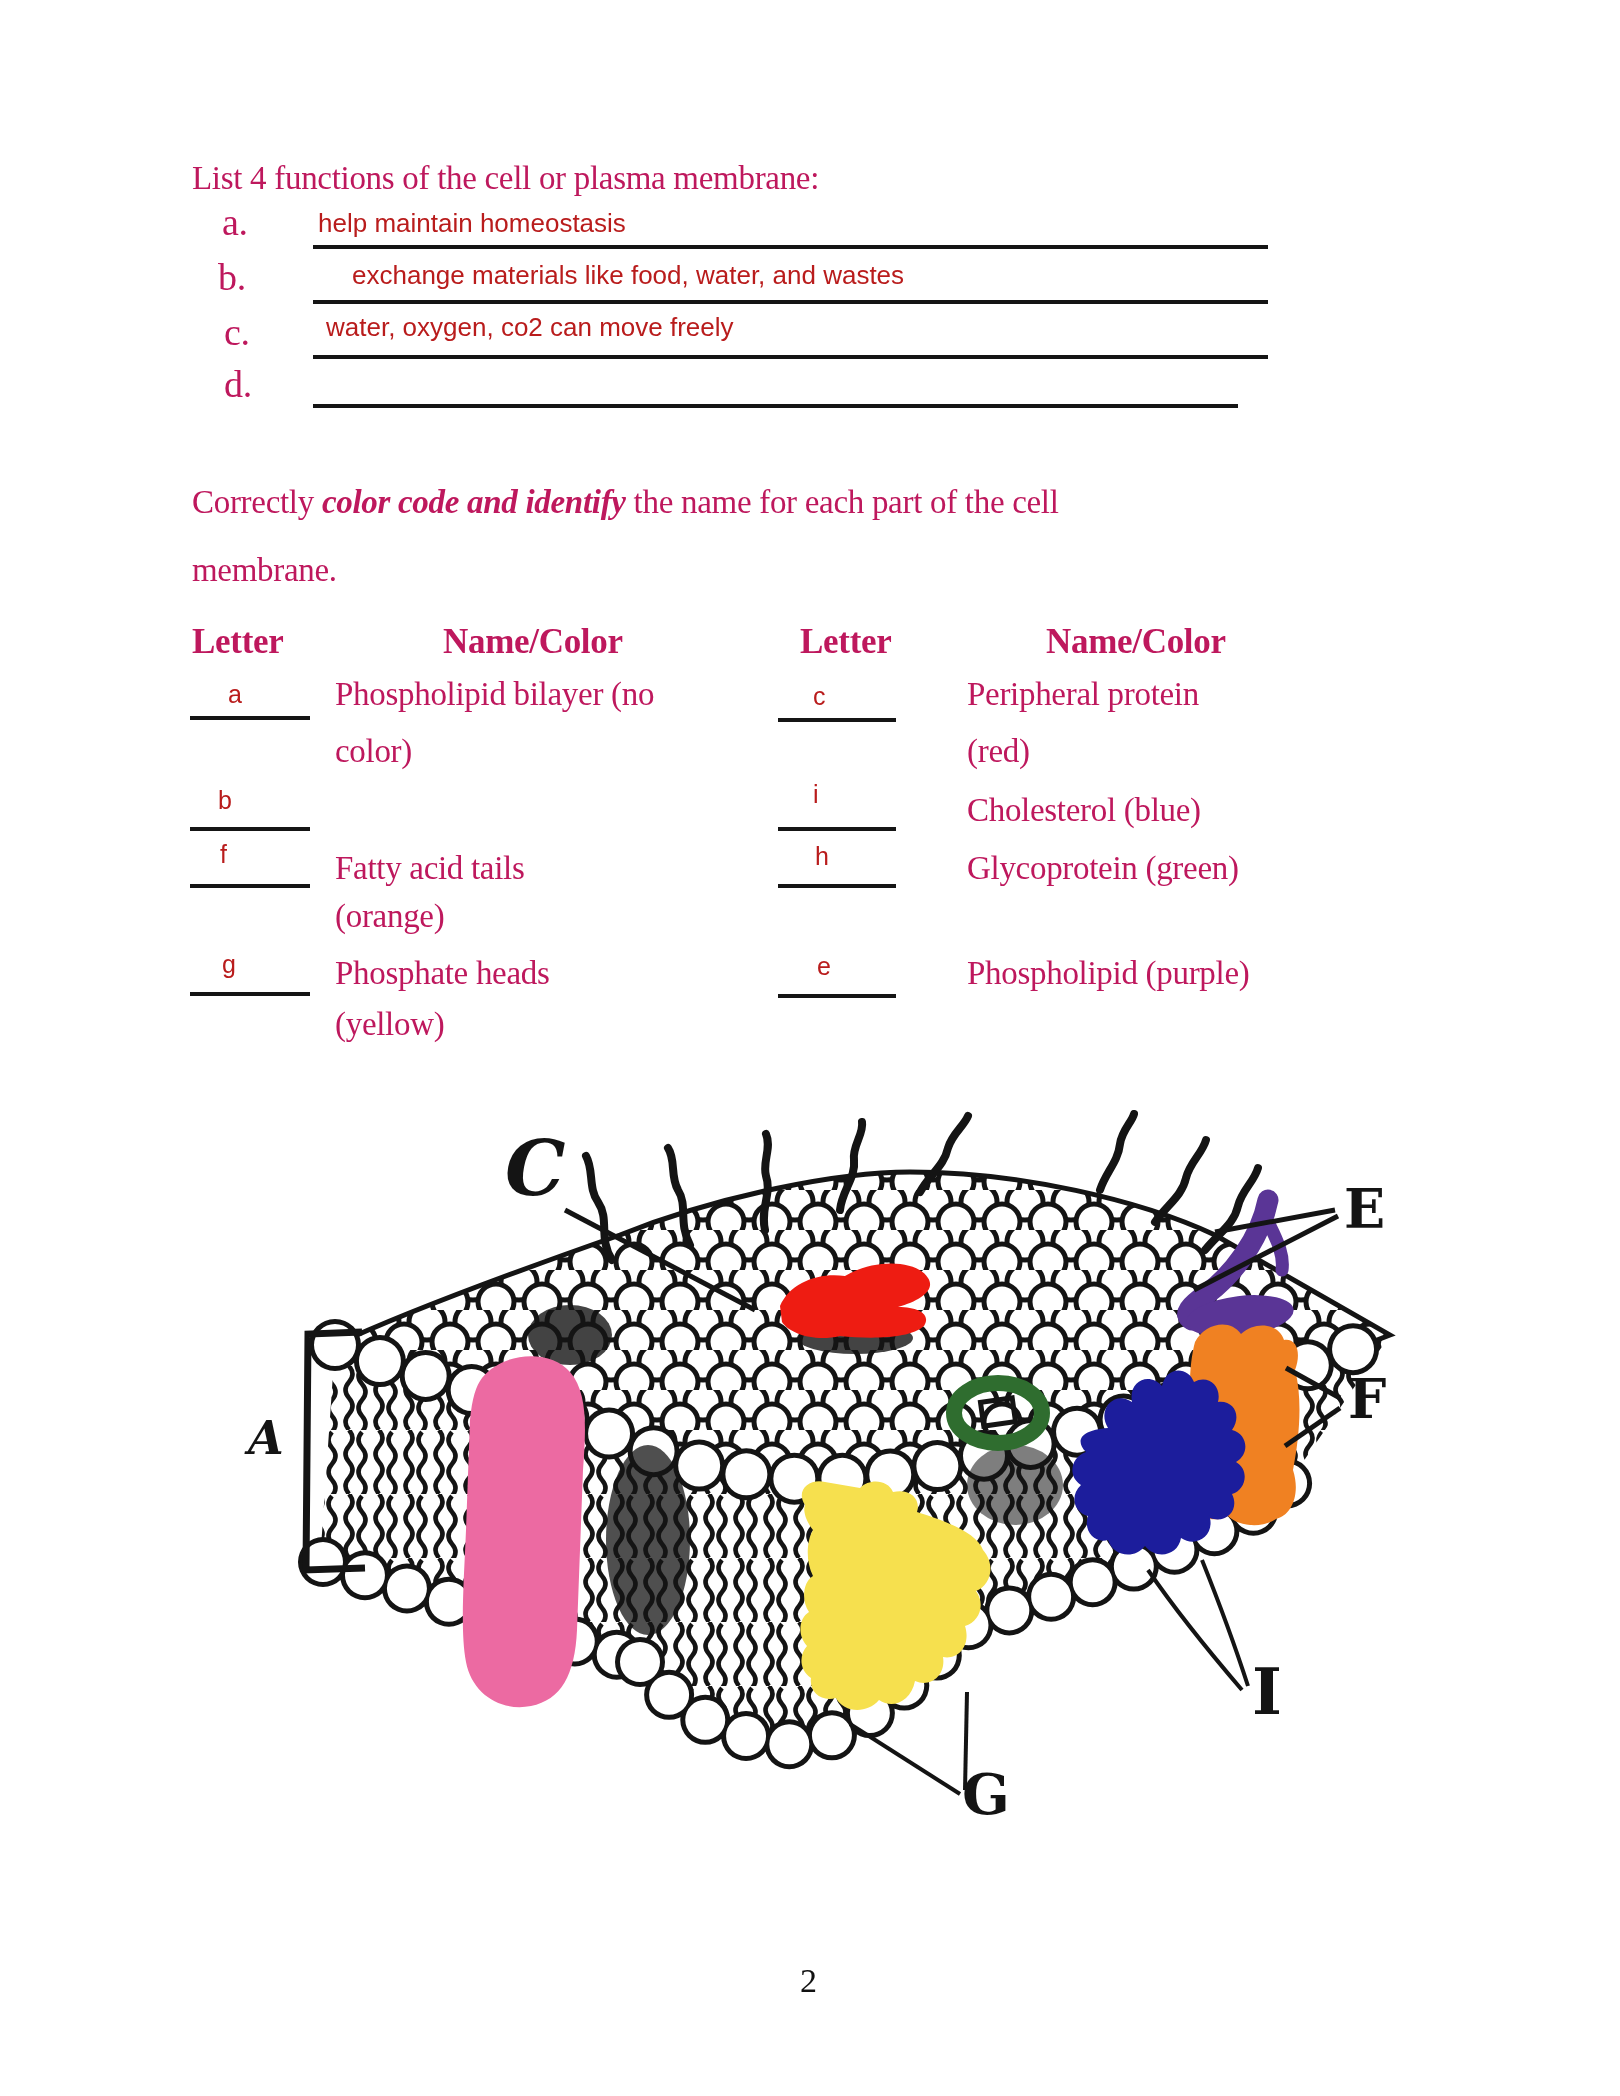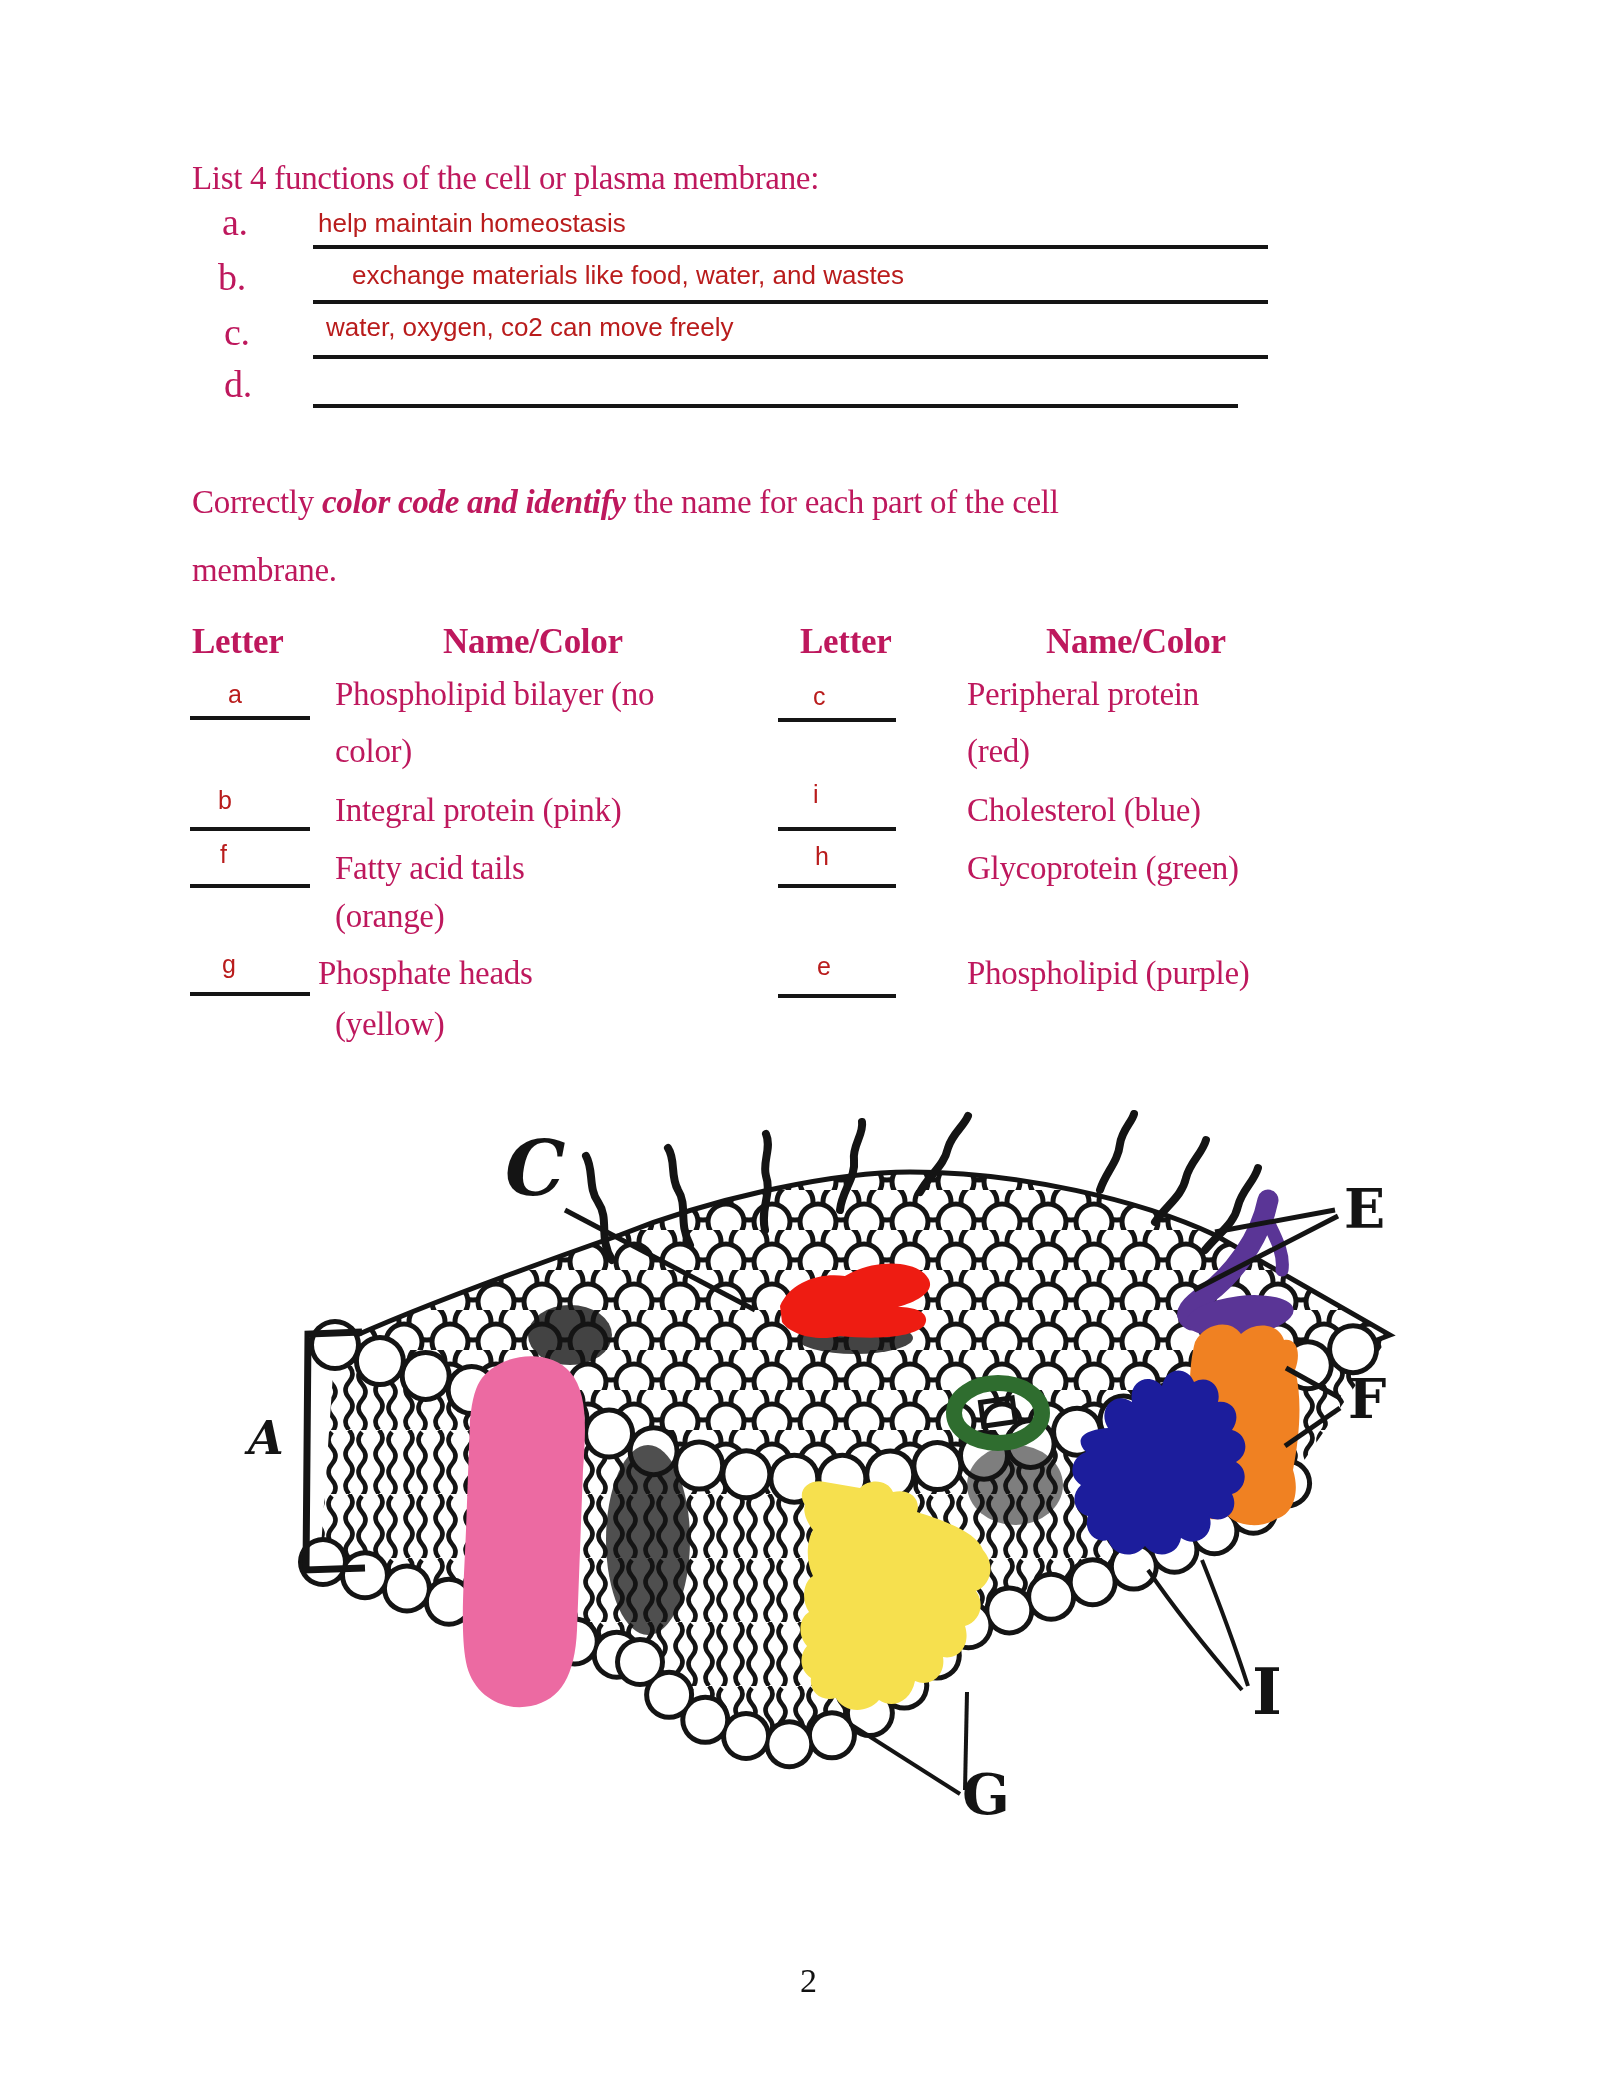--- a/index.html
+++ b/index.html
@@ -52,30 +52,29 @@
   <div class="abs comic hdr" style="left:800px;top:622px;">Letter</div>
   <div class="abs comic hdr" style="left:1046px;top:622px;">Name/Color</div>
 
   <div class="abs typed ans-letter" style="left:228px;top:680px;">a</div>
   <div class="abs blank" style="left:190px;top:716px;width:120px;"></div>
   <div class="abs comic tname" style="left:335px;top:676px;">Phospholipid bilayer (no</div>
   <div class="abs comic tname" style="left:335px;top:733px;">color)</div>
 
   <div class="abs typed ans-letter" style="left:218px;top:786px;">b</div>
   <div class="abs blank" style="left:190px;top:827px;width:120px;"></div>
-  <div class="abs comic tname" style="left:335px;top:792px;">Integral protein (pink)</div>
 
   <div class="abs typed ans-letter" style="left:220px;top:840px;">f</div>
   <div class="abs blank" style="left:190px;top:884px;width:120px;"></div>
   <div class="abs comic tname" style="left:335px;top:850px;">Fatty acid tails</div>
   <div class="abs comic tname" style="left:335px;top:898px;">(orange)</div>
 
   <div class="abs typed ans-letter" style="left:222px;top:950px;">g</div>
   <div class="abs blank" style="left:190px;top:992px;width:120px;"></div>
-  <div class="abs comic tname" style="left:318px;top:955px;">Phosphate heads</div>
+  <div class="abs comic tname" style="left:335px;top:955px;">Phosphate heads</div>
   <div class="abs comic tname" style="left:335px;top:1006px;">(yellow)</div>
 
   <div class="abs typed ans-letter" style="left:813px;top:682px;">c</div>
   <div class="abs blank" style="left:778px;top:718px;width:118px;"></div>
   <div class="abs comic tname" style="left:967px;top:676px;">Peripheral protein</div>
   <div class="abs comic tname" style="left:967px;top:733px;">(red)</div>
 
   <div class="abs typed ans-letter" style="left:813px;top:780px;">i</div>
   <div class="abs blank" style="left:778px;top:827px;width:118px;"></div>
   <div class="abs comic tname" style="left:967px;top:792px;">Cholesterol (blue)</div>

